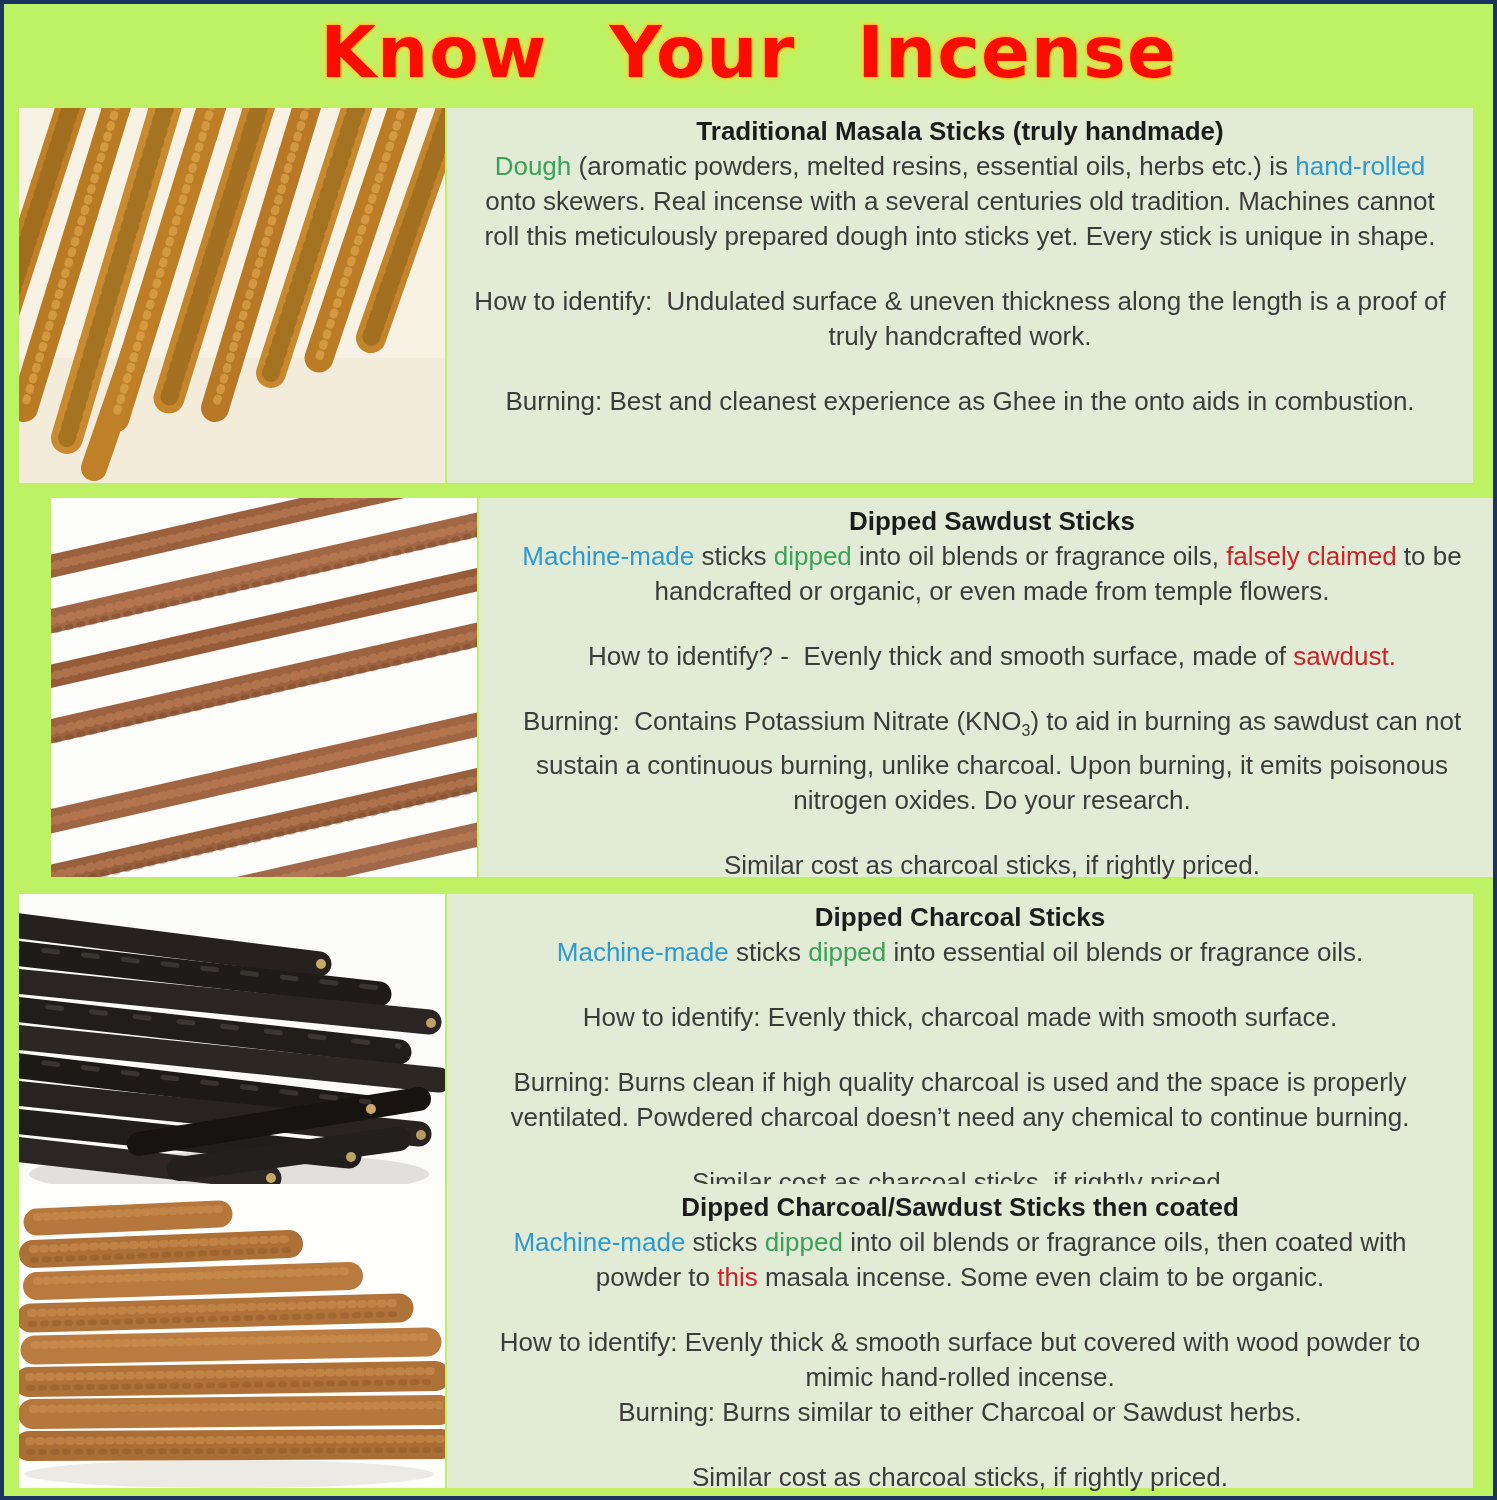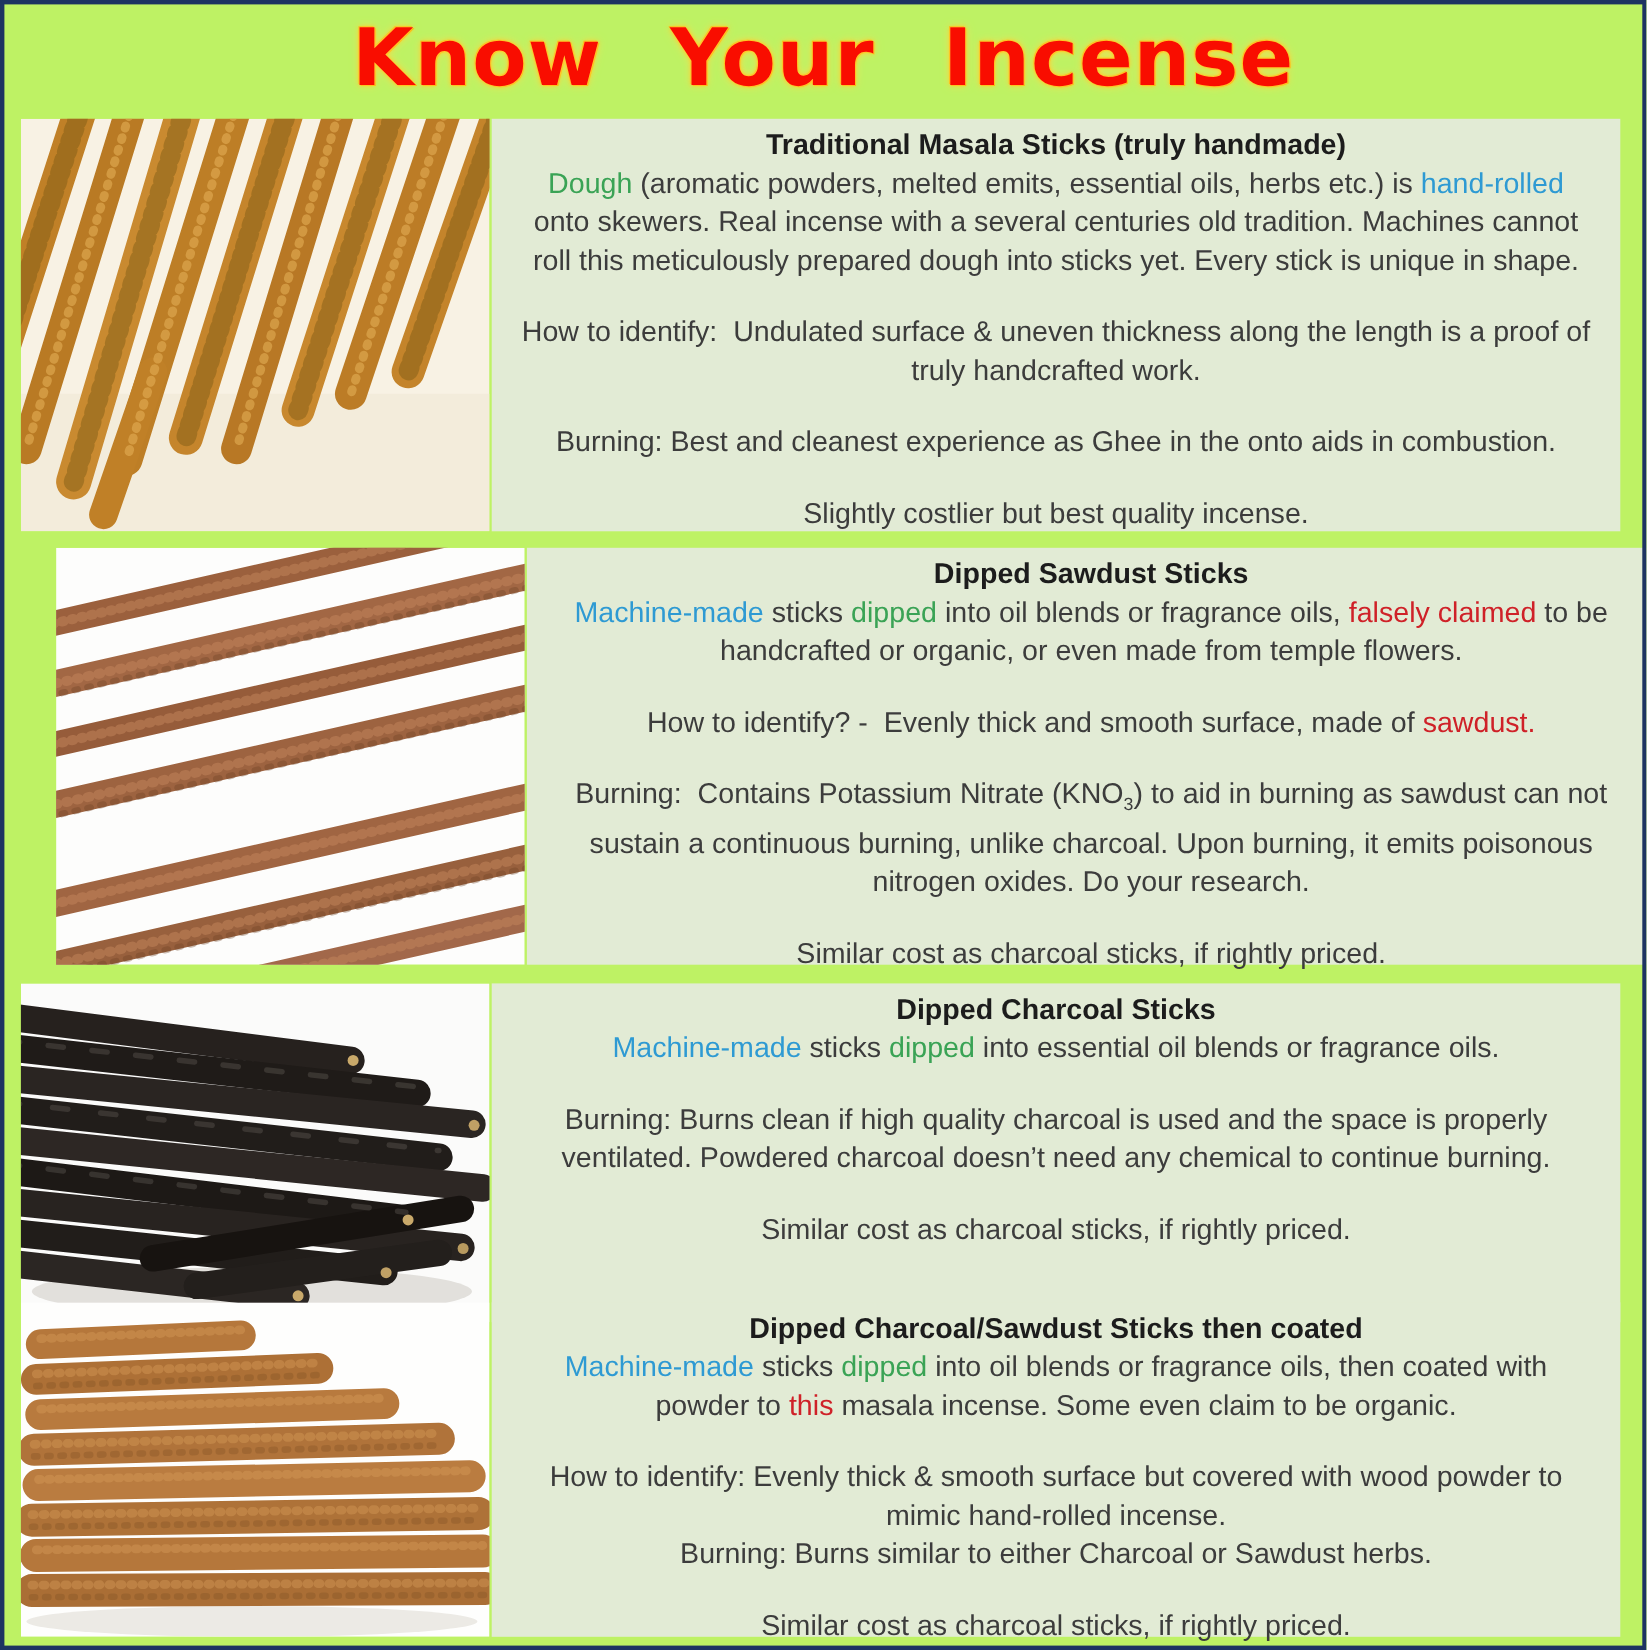--- a/index.html
+++ b/index.html
@@ -71,24 +71,23 @@
         <g stroke-linecap="round" opacity="0.6">
           <line x1="105" y1="-25" x2="5" y2="300" stroke="#e3ae55" stroke-width="8" stroke-dasharray="2 9"></line>
           <line x1="200" y1="-25" x2="96" y2="310" stroke="#e3ae55" stroke-width="8" stroke-dasharray="2 9"></line>
           <line x1="295" y1="-25" x2="196" y2="300" stroke="#e3ae55" stroke-width="8" stroke-dasharray="2 9"></line>
           <line x1="392" y1="-25" x2="300" y2="250" stroke="#e3ae55" stroke-width="8" stroke-dasharray="2 9"></line>
         </g>
       </svg>
     </figure>
     <div class="panel">
       <p class="heading">Traditional Masala Sticks (truly handmade)</p>
-      <p class="para"><span class="green">Dough</span><span> (aromatic powders, melted emits, essential oils, herbs etc.) is </span><span class="blue">hand-rolled</span><span> onto skewers. Real incense with a several centuries old tradition. Machines cannot roll this meticulously prepared dough into sticks yet. Every stick is unique in shape.</span></p>
+      <p class="para"><span class="green">Dough</span><span> (aromatic powders, melted resins, essential oils, herbs etc.) is </span><span class="blue">hand-rolled</span><span> onto skewers. Real incense with a several centuries old tradition. Machines cannot roll this meticulously prepared dough into sticks yet. Every stick is unique in shape.</span></p>
       <p class="para gap">How to identify:&nbsp; Undulated surface &amp; uneven thickness along the length is a proof of truly handcrafted work.</p>
       <p class="para gap">Burning: Best and cleanest experience as Ghee in the onto aids in combustion.</p>
-      <p class="para gap">Slightly costlier but best quality incense.</p>
     </div>
   </section>
 
   <section class="row row2">
     <figure class="photo">
       <svg width="426" height="379" viewBox="0 0 426 379">
         <rect x="0" y="0" width="426" height="379" fill="#fdfdfc"></rect>
         <g stroke-linecap="round">
           <line x1="-30" y1="75" x2="456" y2="-35" stroke="#9b603d" stroke-width="23"></line>
           <line x1="-30" y1="130" x2="456" y2="20" stroke="#a26744" stroke-width="24"></line>
@@ -152,20 +151,21 @@
           <circle cx="352" cy="215" r="5" fill="#c9a96a"></circle>
           <circle cx="402" cy="241" r="5" fill="#b89a5f"></circle>
           <circle cx="252" cy="284" r="5" fill="#c9a96a"></circle>
           <circle cx="332" cy="263" r="5" fill="#bfa065"></circle>
         </g>
       </svg>
     </figure>
     <div class="panel">
       <p class="heading">Dipped Charcoal Sticks</p>
       <p class="para"><span class="blue">Machine-made</span><span> sticks </span><span class="green">dipped</span><span> into essential oil blends or fragrance oils.</span></p>
+      <p class="para gap">How to identify: Evenly thick, charcoal made with smooth surface.</p>
       <p class="para gap">Burning: Burns clean if high quality charcoal is used and the space is properly ventilated. Powdered charcoal doesn’t need any chemical to continue burning.</p>
       <p class="para gap">Similar cost as charcoal sticks, if rightly priced.</p>
     </div>
   </section>
 
   <section class="row row4">
     <figure class="photo">
       <svg width="426" height="304" viewBox="0 0 426 304">
         <rect x="0" y="0" width="426" height="304" fill="#fefefd"></rect>
         <ellipse cx="210" cy="290" rx="205" ry="14" fill="#eceae5"></ellipse>

